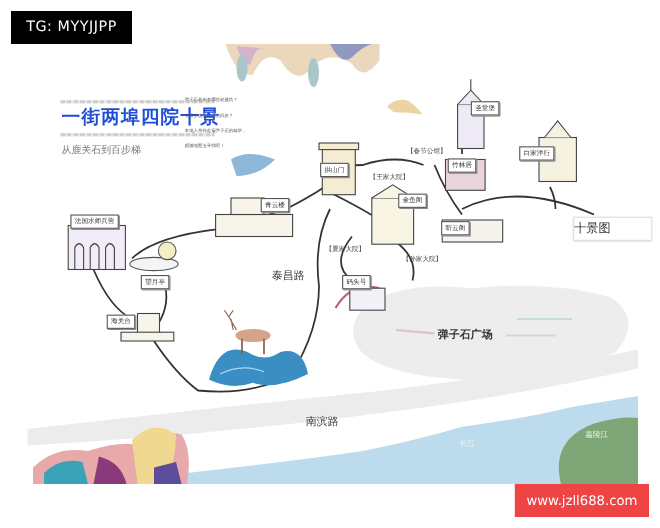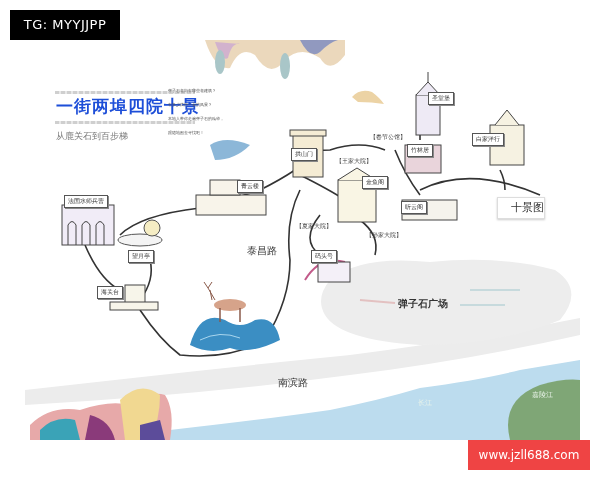--- a/index.html
+++ b/index.html
@@ -16,22 +16,22 @@
     background: repeating-linear-gradient(90deg, #cfcfcf 0 4px, #e8e8e8 4px 6px); }
   .subtitle { position: absolute; left: 56px; top: 130px; font-family: "DejaVu Sans", sans-serif; font-size: 9px; color: #777; }
   .intro { position: absolute; left: 168px; top: 84px; width: 90px; font-family: "DejaVu Sans", sans-serif; font-size: 4px; color: #555; }
   .intro div { height: 14px; line-height: 14px; white-space: nowrap; overflow: hidden; }
   .tag { position: absolute; font-size: 6px; color: #333; background: #fff; border: 1px solid #555;
     padding: 1px 3px; white-space: nowrap; box-shadow: 1px 1px 0 #888; }
   .bracket { position: absolute; font-size: 6px; color: #444; white-space: nowrap; }
   .road { position: absolute; font-size: 10px; color: #333; font-weight: normal; }
   .plaza { position: absolute; font-size: 10px; color: #333; font-weight: bold; }
   .river { position: absolute; font-size: 7px; color: #eaf4ea; }
-  .legend-box { position: absolute; left: 497px; top: 197px; width: 48px; height: 22px; border: 1px solid #ddd;
-    background: #fff; box-shadow: 0 1px 2px #ccc; font-size: 11px; line-height: 20px; text-align: right; color: #333; }
+  .legend-box { position: absolute; left: 521px; top: 197px; width: 72px; height: 22px; border: 1px solid #ddd;
+    background: #fff; box-shadow: 0 1px 2px #ccc; font-size: 11px; line-height: 20px; text-align: left; color: #333; }
 </style>
 </head>
 <body>
 
 <div class="canvas">
   <svg class="map" width="600" height="480" viewBox="0 0 600 480">
 
     <g>
       <path d="M205 40 Q215 70 230 68 Q240 45 255 55 Q270 80 285 60 Q300 45 320 58 Q330 75 345 55 L345 40 Z" fill="#e9d4b5" opacity="0.9"></path>
       <path d="M215 42 Q222 62 228 58 Q232 42 240 44 Z" fill="#c7a3d4" opacity="0.7"></path>

